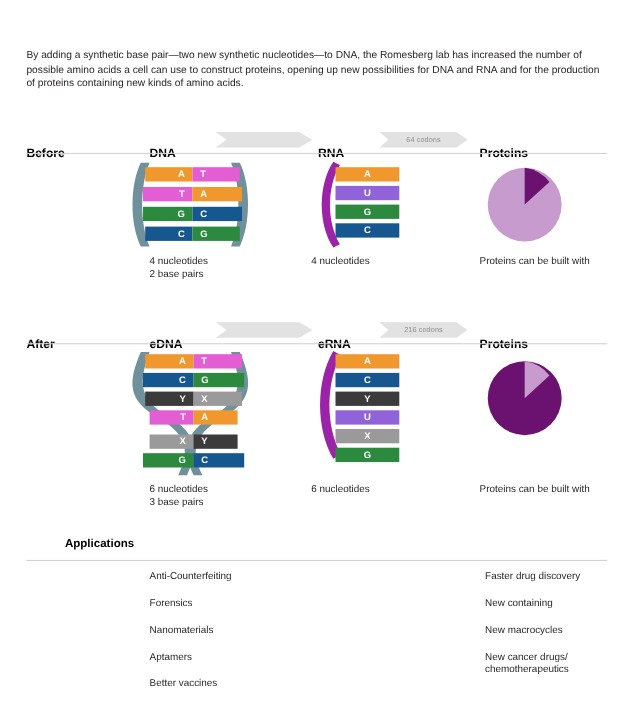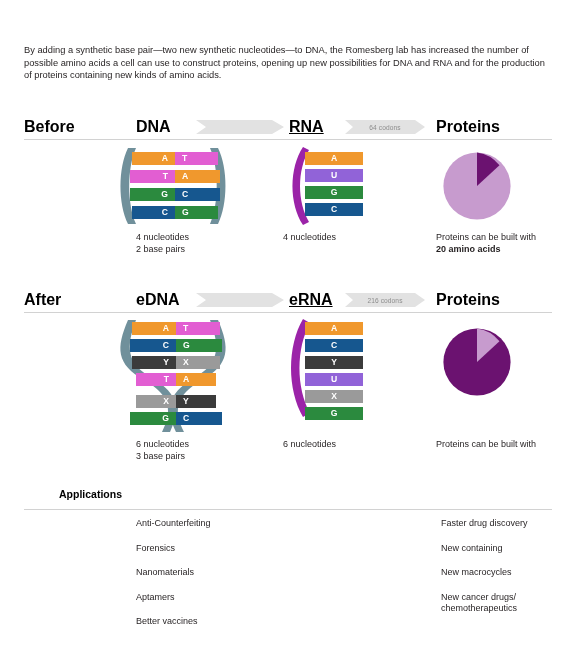--- a/index.html
+++ b/index.html
@@ -17,25 +17,25 @@
     font-size:22.5px;font-weight:bold;letter-spacing:-0.4px;color:#000;
   }
   .intro{
     position:absolute;left:24px;top:44px;width:528px;
     font-size:9.3px;line-height:12.6px;color:#231f20;
   }
 
   
   .rowhead{position:absolute;left:0;width:575px;height:22px;}
   .rowhead .lbl{
-    position:absolute;top:0;font-size:16px;font-weight:bold;color:#000;
+    position:absolute;top:16px;font-size:11px;font-weight:bold;color:#000;
   }
   .lbl-stage{left:24px;}
   .lbl-dna{left:136px;}
-  .lbl-rna{left:289px;text-decoration:underline;}
+  .lbl-rna{left:289px;}
   .lbl-prot{left:436px;}
 
   
   .arrow{position:absolute;top:2px;height:14px;}
   .arrow svg{display:block;}
   .arrow .cap{
     position:absolute;left:0;top:0;width:100%;height:14px;
     display:flex;align-items:center;justify-content:center;
     font-size:6.6px;color:#8d8d8d;letter-spacing:.1px;
   }
@@ -139,21 +139,20 @@
     </svg>
   </div>
 
   <div class="cap-note" style="left:136px;top:231px">
     <div>4 nucleotides</div>
     <div>2 base pairs</div>
   </div>
   <div class="cap-note" style="left:283px;top:231px">4 nucleotides</div>
   <div class="cap-note" style="left:436px;top:231px;width:130px">
     <div>Proteins can be built with</div>
-    <div style="font-weight:bold">20 amino acids</div>
   </div>
 
   <div class="rowhead" style="top:291px">
     <div class="lbl lbl-stage">After</div>
     <div class="lbl lbl-dna">eDNA</div>
     <div class="arrow arrow-big">
       <svg width="88" height="14" viewBox="0 0 88 14">
           <path d="M0 0 H76 L88 7 L76 14 H0 L10 7 Z" fill="#e2e2e2"></path>
         </svg>
     </div>

